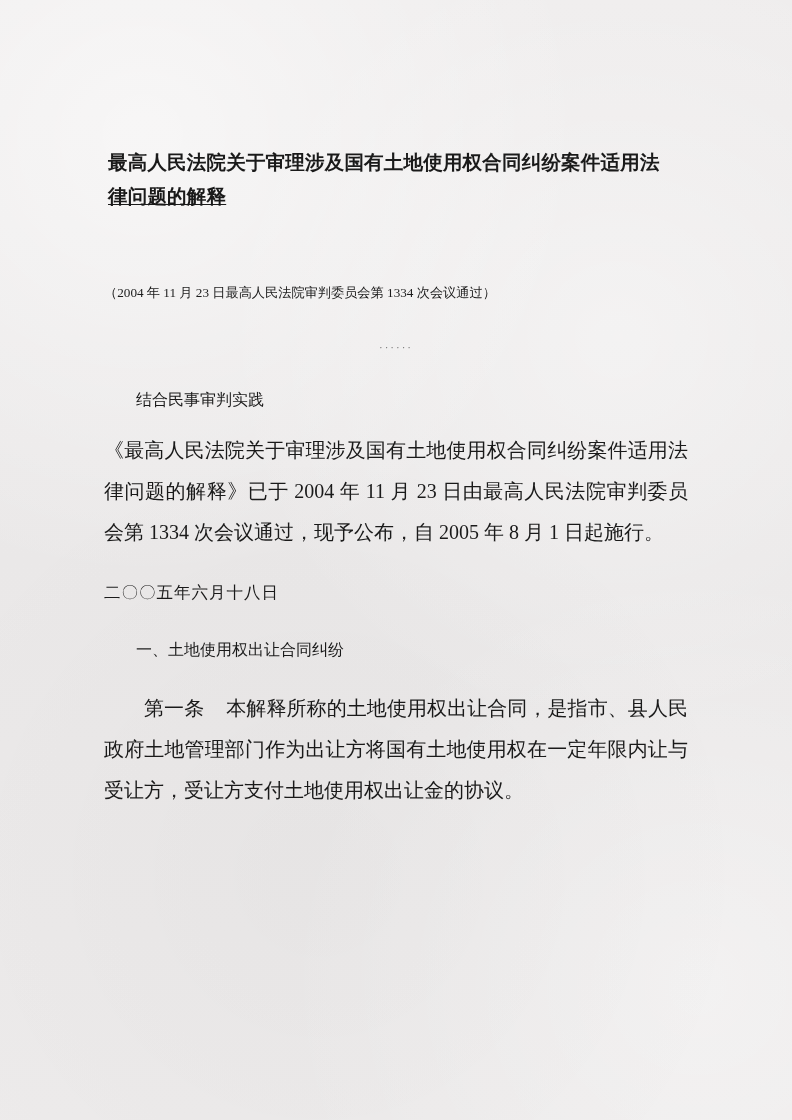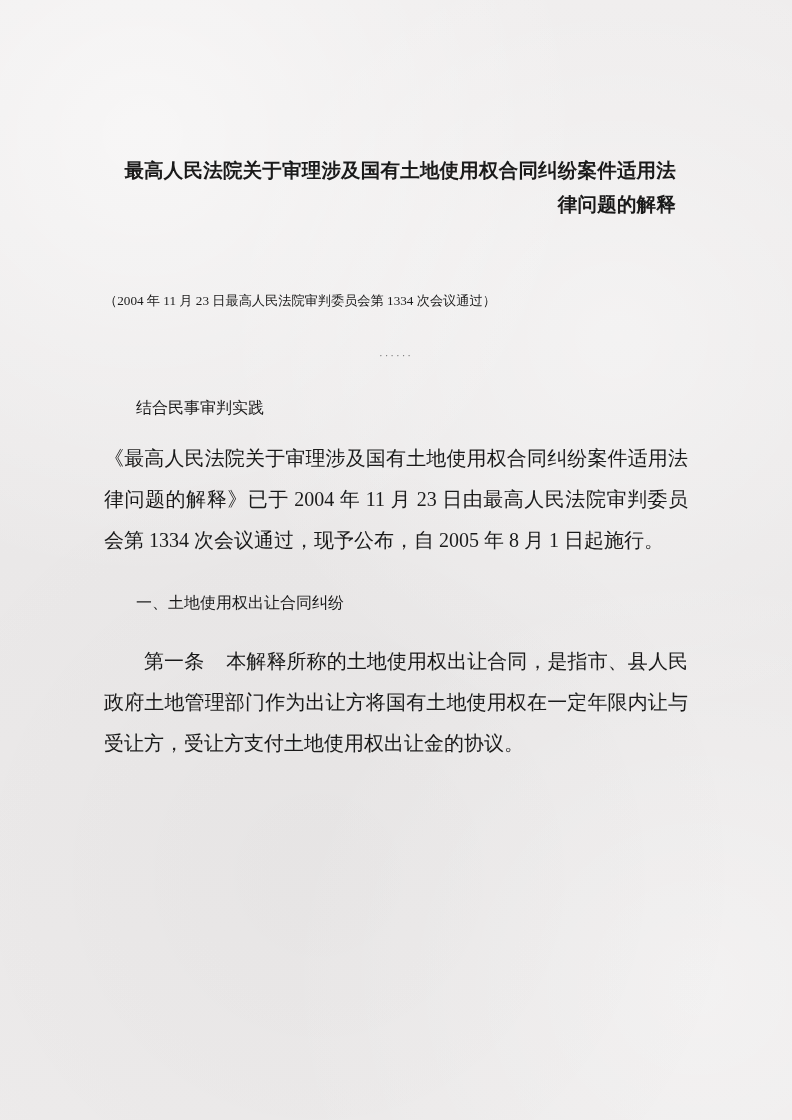--- a/index.html
+++ b/index.html
@@ -29,30 +29,31 @@
   }
   .content {
     position: absolute;
     left: 104px;
     top: 0;
     width: 584px;
     height: 1120px;
   }
 
   .doc-title {
-    margin: 12px;
+    margin: 4px;
     padding-top: 142px;
     font-size: 19.5px;
     font-weight: bold;
     line-height: 1.75;
-    text-align: right;
+    text-align: left;
     letter-spacing: 0.2px;
   }
   .doc-title .line2 {
     display: block;
+    text-decoration: underline;
   }
 
   .meta-line {
     text-align: left;
     font-size: 13.2px;
     line-height: 1.6;
   }
   .meta-session {
     margin-top: 68px;
   }
@@ -119,20 +120,21 @@
 
     <div class="meta-line meta-session">（2004 年 11 月 23 日最高人民法院审判委员会第 1334 次会议通过）</div>
 
 
     <div class="dots">······</div>
 
     <div class="announce-heading">结合民事审判实践</div>
 
     <p class="body">《最高人民法院关于审理涉及国有土地使用权合同纠纷案件适用法律问题的解释》已于 2004 年 11 月 23 日由最高人民法院审判委员会第 1334 次会议通过，现予公布，自 2005 年 8 月 1 日起施行。</p>
 
+    <p class="date-line">二〇〇五年六月十八日</p>
 
 
     <p class="section-heading">一、土地使用权出让合同纠纷</p>
 
     <p class="body indent article">
       <span class="art-label">第一条</span><span>本解释所称的土地使用权出让合同，是指市、县人民政府土地管理部门作为出让方将国有土地使用权在一定年限内让与受让方，受让方支付土地使用权出让金的协议。</span>
     </p>
 
   </div>
 </div>

